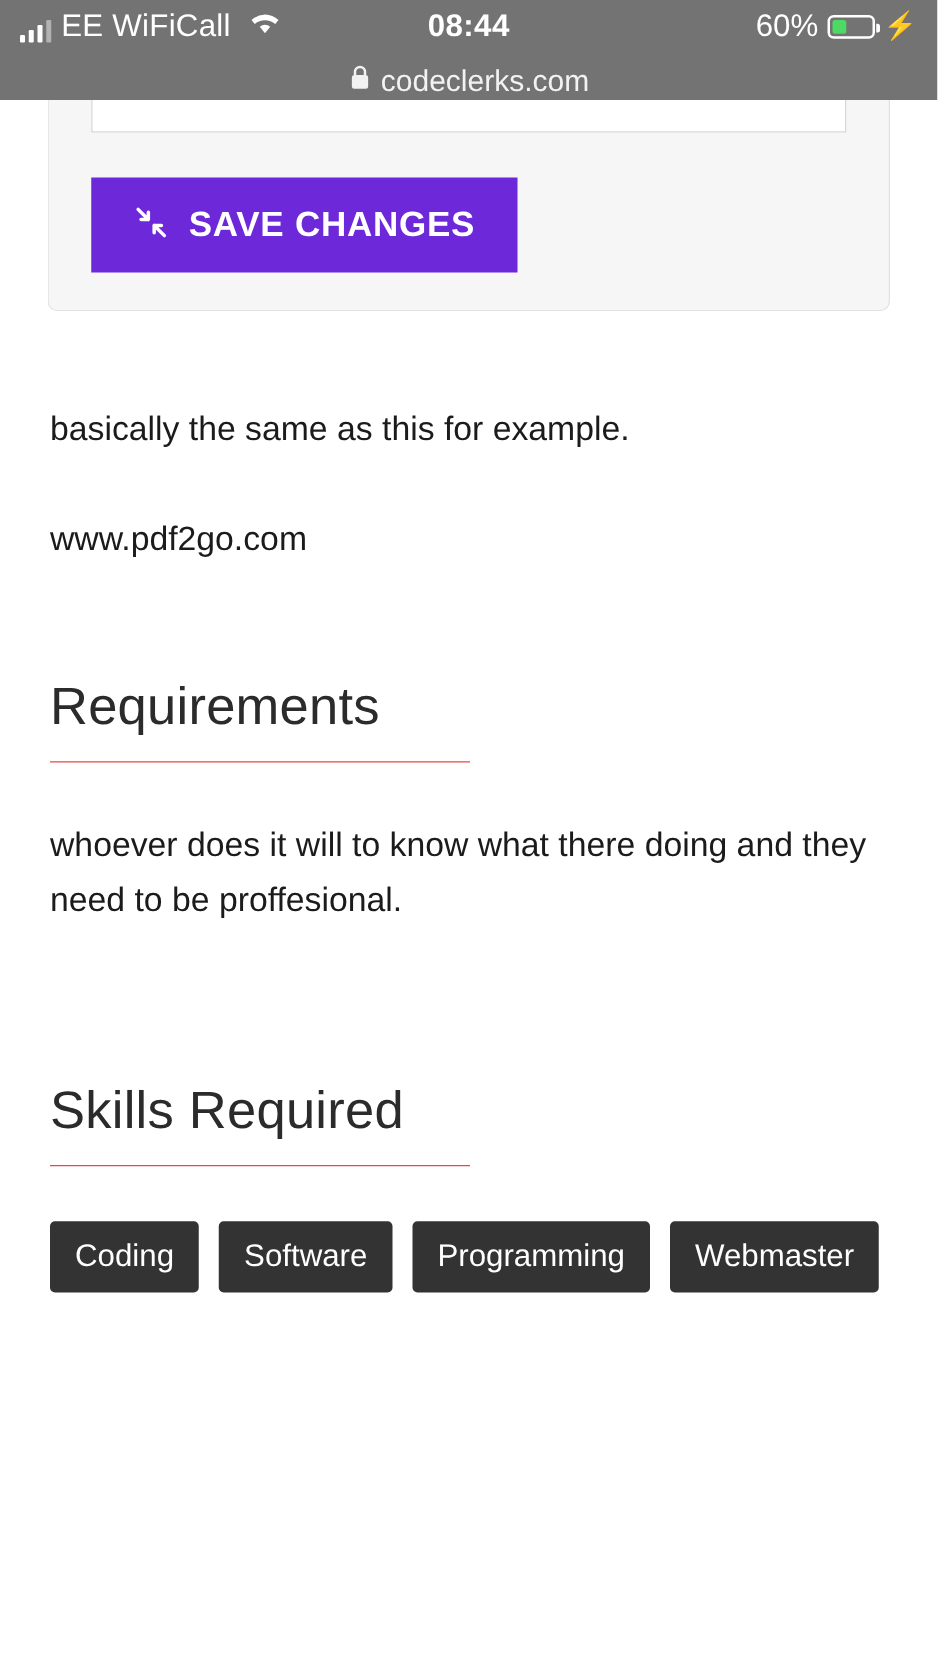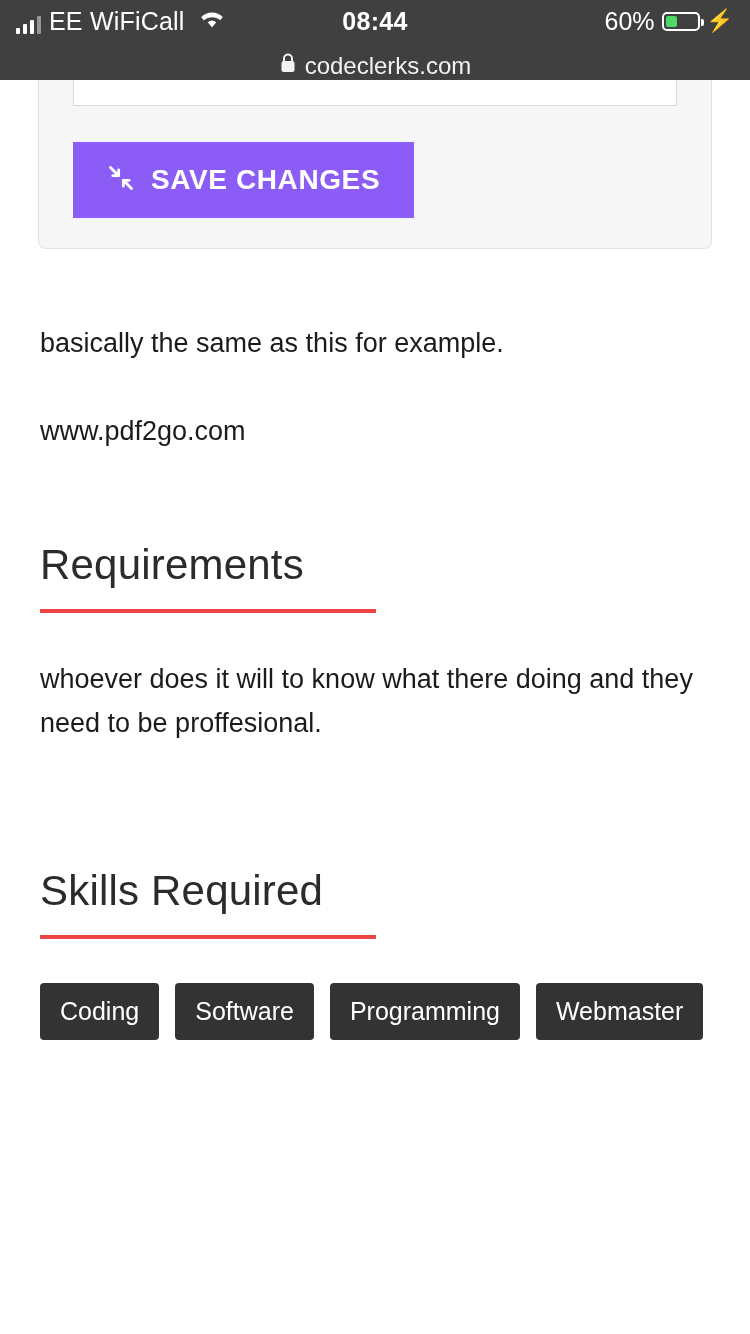--- a/index.html
+++ b/index.html
@@ -8,21 +8,21 @@
     height: 1334px;
     background: #ffffff;
     font-family: "Liberation Sans", sans-serif;
     overflow: hidden;
   }
 
   
   .browser-chrome {
     width: 750px;
     height: 80px;
-    background: #404040;
+    background: #737373;
     color: #ffffff;
     position: relative;
   }
   .status-row {
     height: 42px;
     display: flex;
     align-items: center;
     padding: 0 16px;
     position: relative;
   }
@@ -125,21 +125,21 @@
     border-bottom: 1px solid #d8d8d8;
     margin: 0 0 36px 0;
     background: #ffffff;
     border-left: 1px solid #d8d8d8;
     border-right: 1px solid #d8d8d8;
   }
   .save-btn {
     display: inline-flex;
     align-items: center;
     gap: 16px;
-    background: #8b5cf6;
+    background: #6d28d9;
     color: #ffffff;
     border: none;
     padding: 22px 34px;
     font-size: 28px;
     font-weight: 700;
     letter-spacing: 0.6px;
     font-family: "Liberation Sans", sans-serif;
     cursor: pointer;
   }
   .save-btn .save-icon { font-size: 26px; line-height: 1; }
@@ -149,21 +149,21 @@
     color: #1b1b1b;
     font-size: 27px;
     line-height: 44px;
   }
   .body-copy p { margin: 0 0 44px 0; }
   .spacer-top { height: 72px; }
 
   h2.section-title {
     margin: 0 40px 0 40px;
     padding-bottom: 20px;
-    border-bottom: 4px solid #ef4444;
+    border-bottom: 1px solid #ef4444;
     width: 336px;
     font-size: 42px;
     font-weight: 400;
     color: #2b2b2b;
     letter-spacing: 0.2px;
   }
   .section-gap-sm { height: 44px; }
   .section-gap-lg { height: 78px; }
 
   .skill-tags {

